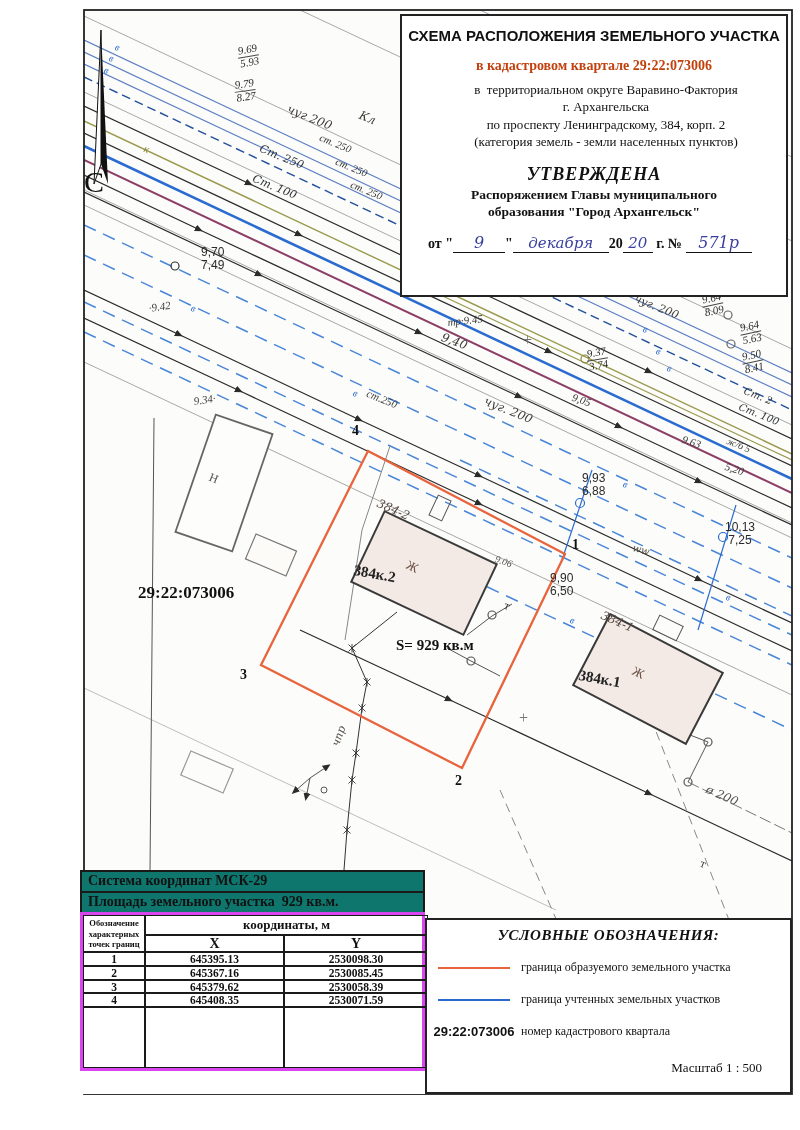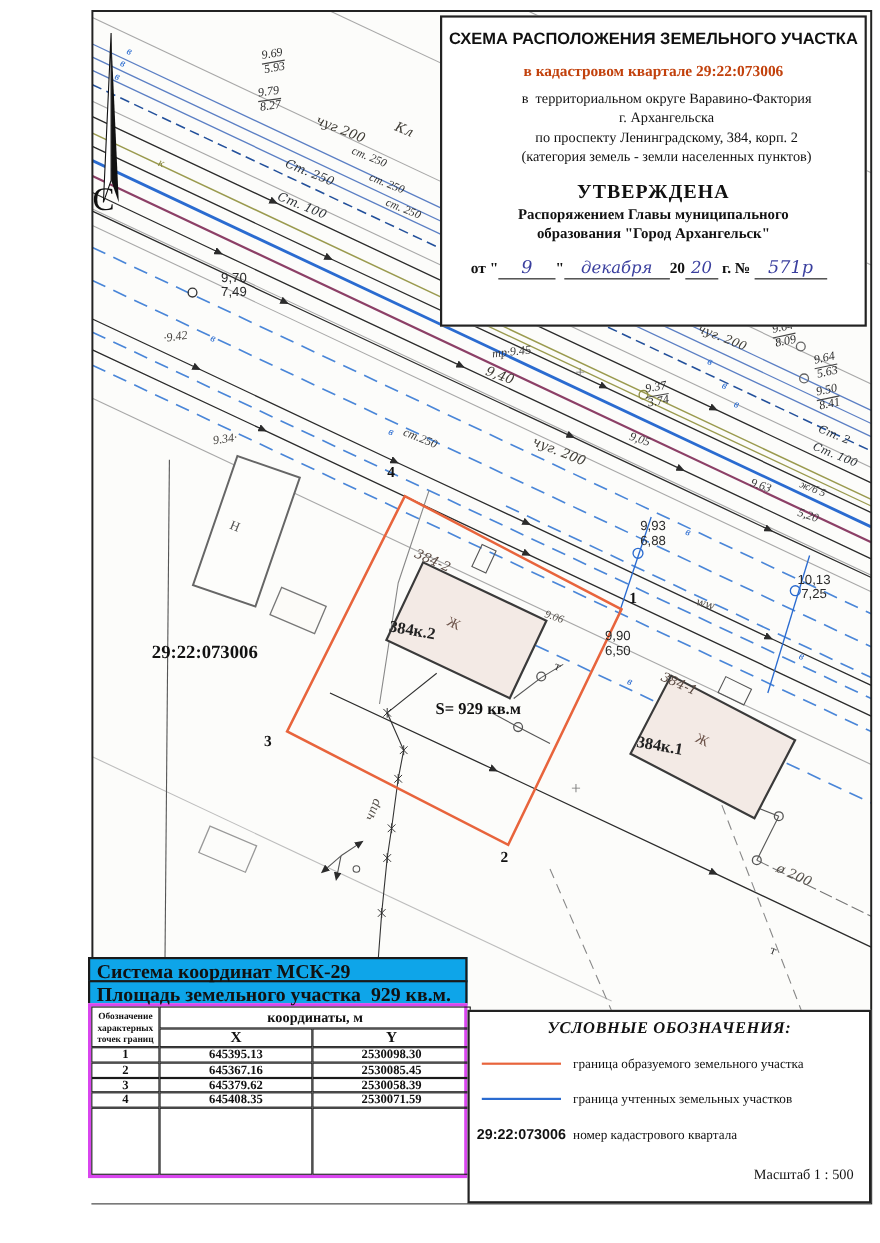--- a/index.html
+++ b/index.html
@@ -9,49 +9,49 @@
   #map-labels{position:absolute;left:0;top:0;width:800px;height:1130px;z-index:2;pointer-events:none;}
   .mlab{position:absolute;line-height:1.05;white-space:nowrap;transform-origin:left top;}
   .mlab .ft{text-align:center;padding:0 1px;}
   .mlab .fd{border-bottom:1px solid #444;}
   
   .title-block{position:absolute;left:400px;top:14px;width:388px;height:283px;z-index:3;
     background:#fff;border:2px solid #222;box-sizing:border-box;text-align:center;padding-top:10px;}
   .tb-main{font-family:"Liberation Sans",sans-serif;font-weight:bold;font-size:15px;line-height:1.3;color:#111;}
   .tb-quarter{margin-top:12px;font-weight:bold;font-size:14px;color:#c2410c;}
   .tb-addr{margin-top:7px;font-size:13px;line-height:1.35;color:#111;padding-left:24px;}
-  .tb-approved{margin-top:13px;font-weight:bold;font-size:18px;letter-spacing:1px;color:#111;}
+  .tb-approved{margin-top:13px;font-weight:bold;font-size:18px;letter-spacing:1px;color:#111;font-style:italic;}
   .tb-decree{margin-top:1px;font-weight:bold;font-size:13.5px;line-height:1.3;color:#111;}
   .tb-date{margin-top:12px;font-weight:bold;font-size:14px;color:#111;text-align:left;padding-left:26px;}
   .hand{font-family:"DejaVu Serif",serif;font-style:italic;color:#3a3f9e;font-weight:normal;}
   .uline{display:inline-block;border-bottom:1.3px solid #111;text-align:center;}
   
   .info-table{position:absolute;left:80px;top:870px;width:345px;height:224px;z-index:3;
     background:#fff;box-sizing:border-box;font-weight:bold;color:#111;}
-  .it-row{border:2px solid #1a1a1a;box-sizing:border-box;height:23px;font-size:18px;
-    padding:1px 0 0 6px;background:#0ea5e9;margin-top:-2px;}
+  .it-row{border:2px solid #1a1a1a;box-sizing:border-box;height:23px;font-size:14px;
+    padding:1px 0 0 6px;background:#0f766e;margin-top:-2px;}
   .it-row:first-child{margin-top:0;}
   .it-grid{display:grid;grid-template-columns:62px 139px 144px;margin-top:-2px;
     border:3px solid #d946ef;box-sizing:border-box;background:#fff;}
   .it-cell{border:1px solid #1a1a1a;box-sizing:border-box;text-align:center;overflow:hidden;}
   .it-pts{grid-row:1/3;font-size:8.5px;line-height:1.25;padding-top:2px;}
   .it-coords{grid-column:2/4;font-size:13px;height:20px;padding-top:1px;}
   .it-xy{font-size:14px;height:17px;}
   .it-data{font-size:11.5px;height:13.8px;line-height:13.8px;}
   .it-fill{height:61px;}
   
   .legend{position:absolute;left:425px;top:918px;width:367px;height:176px;z-index:3;
     background:#fff;border:2px solid #222;box-sizing:border-box;color:#111;}
   .lg-title{font-weight:bold;font-style:italic;font-size:15px;text-align:center;margin-top:7px;letter-spacing:.5px;}
   .lg-item{display:flex;align-items:center;margin:14px 0 0 4px;}
   .lg-sample{width:86px;flex:0 0 86px;text-align:center;}
   .lg-line{display:inline-block;width:72px;height:0;border-top:2.5px solid #000;vertical-align:middle;}
   .lg-text-sample{font-family:"Liberation Sans",sans-serif;font-weight:bold;font-size:13px;}
   .lg-label{font-size:12px;margin-left:4px;}
-  .lg-scale{position:absolute;right:14px;bottom:16px;font-size:13px;}
+  .lg-scale{position:absolute;right:28px;bottom:16px;font-size:13px;}
 </style>
 </head>
 <body>
 
 <div class="page">
 
   <svg width="800" height="1130" viewBox="0 0 800 1130">
     <defs>
       <clipPath id="mapclip">
           <rect x="84" y="10" width="708" height="1084"></rect>

